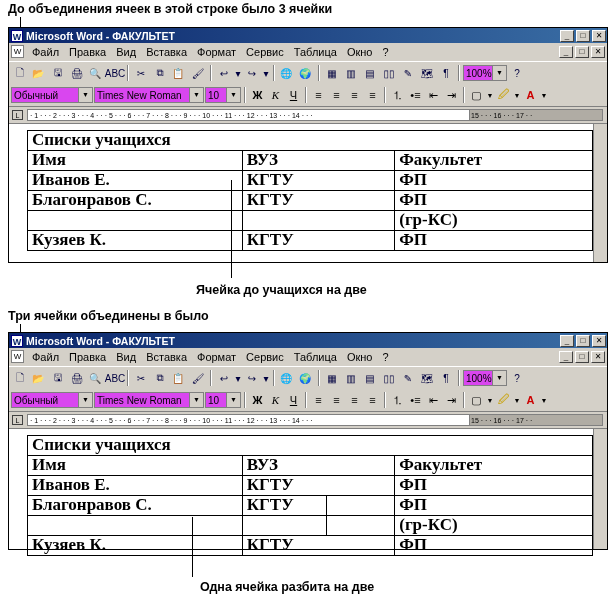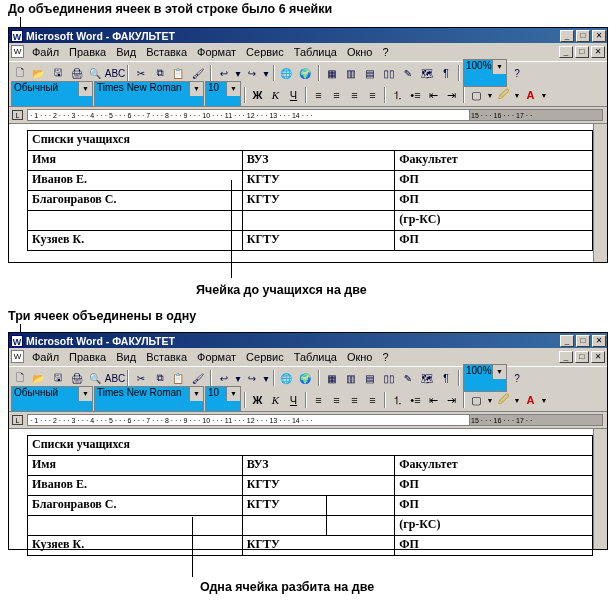--- a/index.html
+++ b/index.html
@@ -129,26 +129,26 @@
     color: #000040;
     box-sizing: border-box;
   }
   .tsep {
     width: 1px; height: 16px;
     background: #808080;
     border-right: 1px solid #ffffff;
     margin: 0 2px;
   }
   .combo {
-    height: 28px;
-    background: #0ea5e9;
+    height: 16px;
+    background: #d946ef;
     border: 1px solid #808080;
     font-size: 10px;
     display: flex;
-    align-items: flex-start;
+    align-items: center;
     padding-left: 2px;
     box-sizing: border-box;
     overflow: hidden;
     white-space: nowrap;
   }
   .combo .arrow {
     margin-left: auto;
     width: 13px;
     height: 14px;
     background: #d4d0c8;
@@ -249,39 +249,39 @@
     position: absolute;
     right: 0; top: 0; bottom: 0;
     width: 13px;
     background: #d4d0c8;
     border-left: 1px solid #808080;
   }
 
   table.doc {
     border-collapse: collapse;
     font-family: "Liberation Serif", serif;
-    font-size: 12px;
+    font-size: 17px;
     font-weight: bold;
     width: 100%;
     table-layout: fixed;
   }
   table.doc td {
     border: 1px solid #000000;
     padding: 1px 4px;
     vertical-align: top;
     height: 17px;
     line-height: 15px;
     overflow: hidden;
     white-space: nowrap;
   }
 </style>
 </head>
 <body>
 
-<div class="annot" style="left:8px; top:2px;">До объединения ячеек в этой строке было 6 ячейки</div>
+<div class="annot" style="left:8px; top:2px;">До объединения ячеек в этой строке было 3 ячейки</div>
 <div class="leader" style="left:20px; top:17px; height:22px;"></div>
 
 <div class="word-window" style="top:27px;">
 
   <div class="titlebar">
     <div class="ticon">W</div>
     <div class="ttext">Microsoft Word - ФАКУЛЬТЕТ</div>
     <div class="winbtns">
       <div class="winbtn">_</div>
       <div class="winbtn">□</div>
@@ -426,21 +426,21 @@
       </tbody>
         </table>
     </div>
     <div class="vscroll"></div>
   </div>
 </div>
 
 <div class="leader" style="left:231px; top:180px; height:98px;"></div>
 <div class="annot" style="left:196px; top:283px;">Ячейка до учащихся на две</div>
 
-<div class="annot" style="left:8px; top:309px;">Три ячеек объединены в одну</div>
+<div class="annot" style="left:8px; top:309px;">Три ячейки объединены в было</div>
 <div class="leader" style="left:20px; top:324px; height:20px;"></div>
 
 <div class="word-window" style="top:332px;">
 
   <div class="titlebar">
     <div class="ticon">W</div>
     <div class="ttext">Microsoft Word - ФАКУЛЬТЕТ</div>
     <div class="winbtns">
       <div class="winbtn">_</div>
       <div class="winbtn">□</div>

